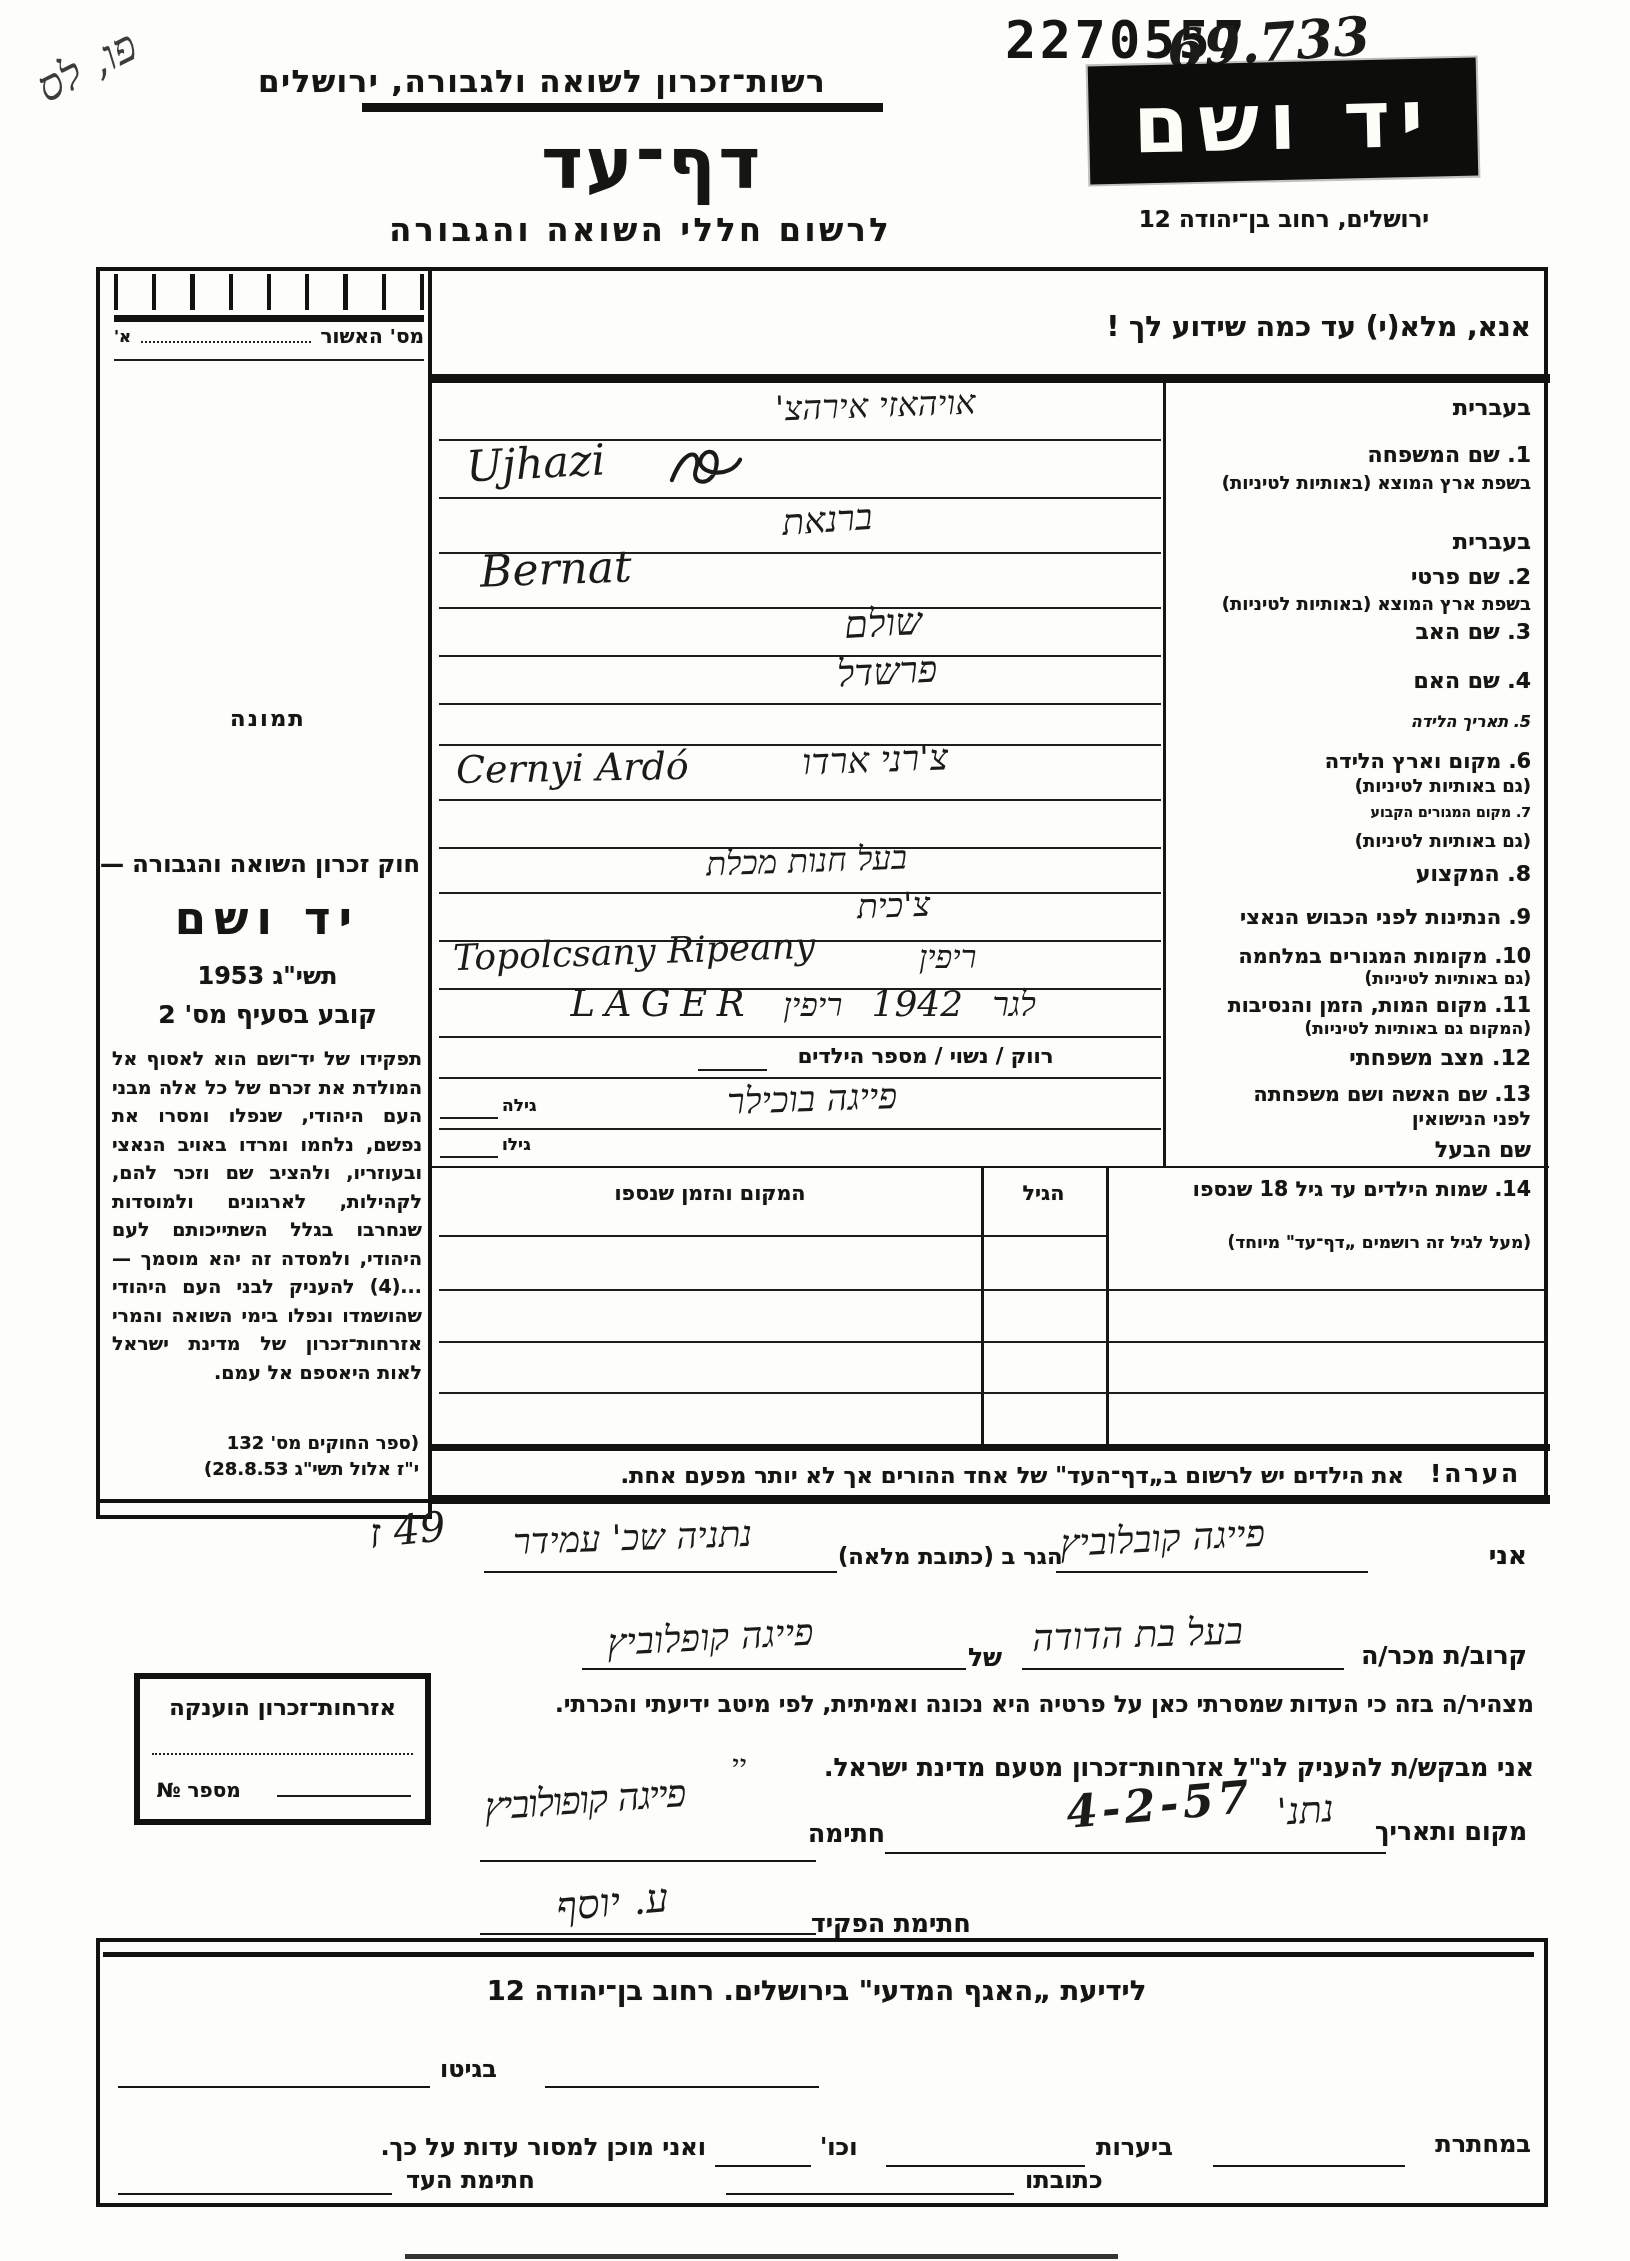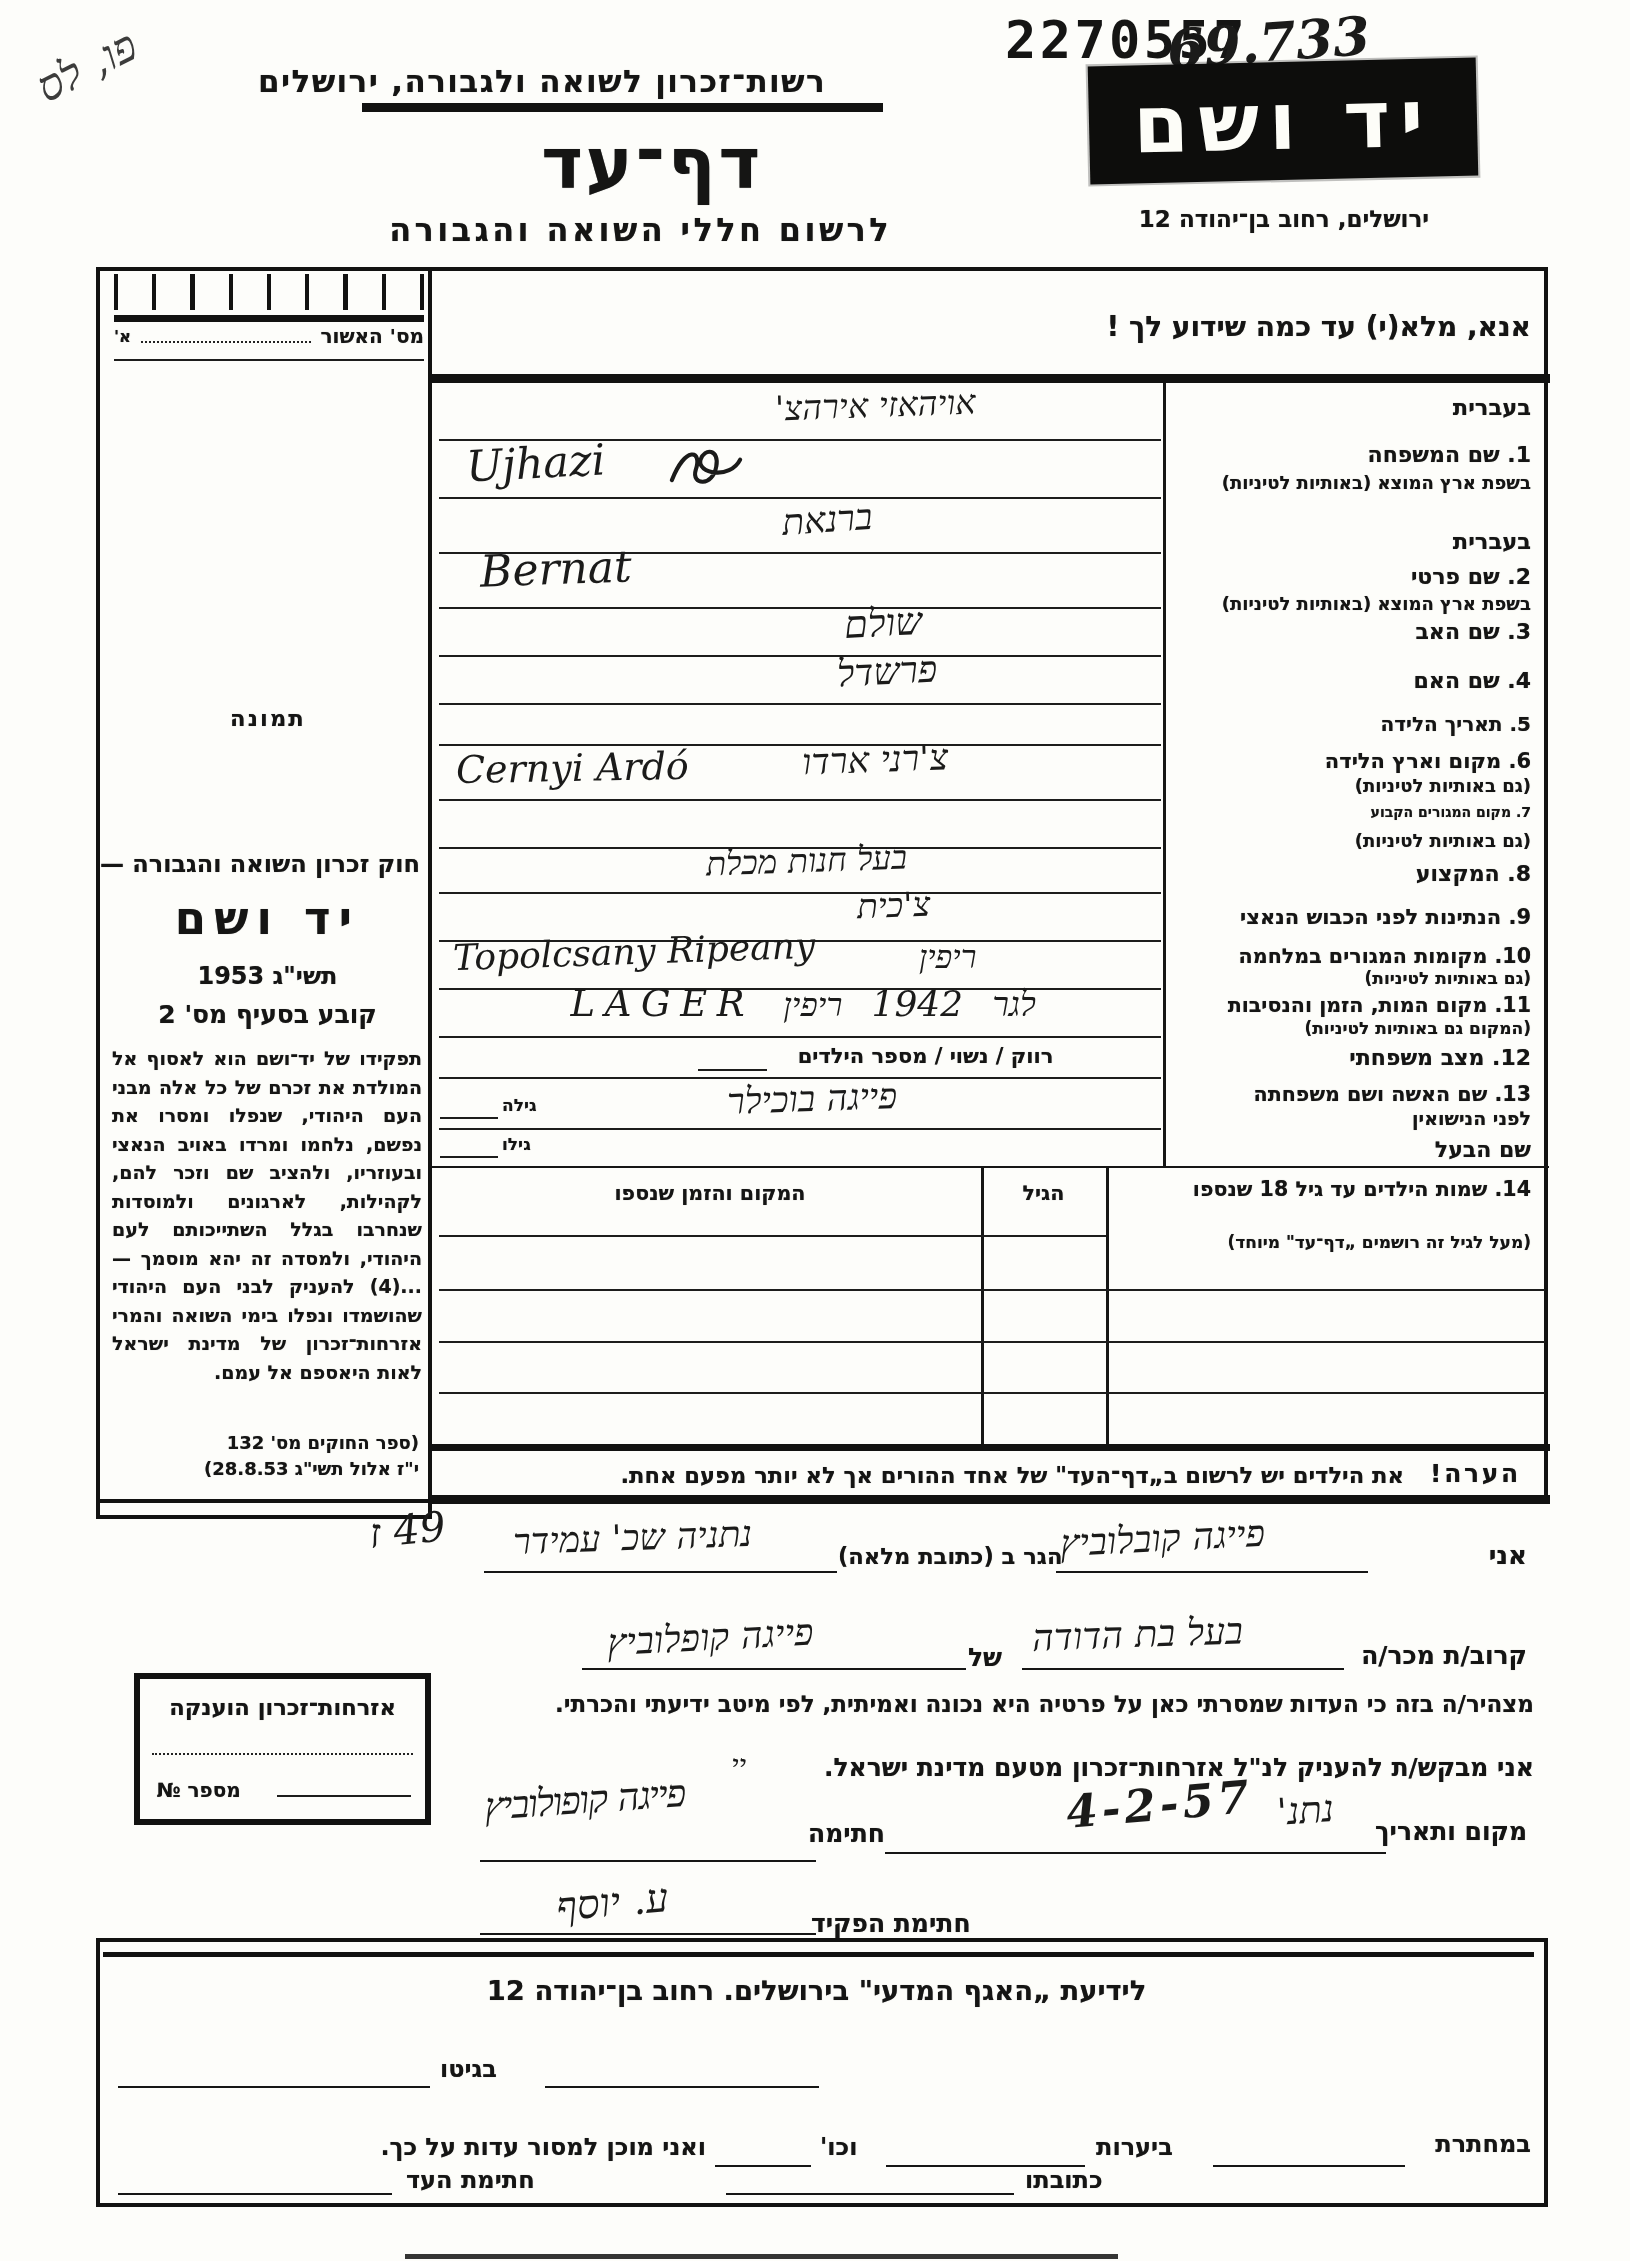--- a/index.html
+++ b/index.html
@@ -88,21 +88,21 @@
   <div class="abs vln" style="left:1163px;top:383px;height:783px;"></div>
 
   <div class="abs lbl" style="right:99px;top:394px;font-size:22.6px;">בעברית</div>
   <div class="abs lbl" style="right:99px;top:442px;font-size:22px;">1. שם המשפחה</div>
   <div class="abs lbl" style="right:99px;top:472px;font-size:18px;">בשפת ארץ המוצא (באותיות לטיניות)</div>
   <div class="abs lbl" style="right:99px;top:528px;font-size:22.6px;">בעברית</div>
   <div class="abs lbl" style="right:99px;top:564px;font-size:22px;">2. שם פרטי</div>
   <div class="abs lbl" style="right:99px;top:593px;font-size:18px;">בשפת ארץ המוצא (באותיות לטיניות)</div>
   <div class="abs lbl" style="right:99px;top:619px;font-size:22px;">3. שם האב</div>
   <div class="abs lbl" style="right:99px;top:668px;font-size:22px;">4. שם האם</div>
-  <div class="abs lbl" style="right:99px;top:712px;font-size:20px;">5. תאריך הלידה</div>
+  <div class="abs lbl" style="right:99px;top:712px;font-size:16px;font-style:italic;">5. תאריך הלידה</div>
   <div class="abs lbl" style="right:99px;top:749px;font-size:21px;">6. מקום וארץ הלידה</div>
   <div class="abs lbl" style="right:99px;top:775px;font-size:18px;">(גם באותיות לטיניות)</div>
   <div class="abs lbl" style="right:99px;top:804px;font-size:14px;">7. מקום המגורים הקבוע</div>
   <div class="abs lbl" style="right:99px;top:830px;font-size:18px;">(גם באותיות לטיניות)</div>
   <div class="abs lbl" style="right:99px;top:861px;font-size:22px;">8. המקצוע</div>
   <div class="abs lbl" style="right:99px;top:905px;font-size:21px;">9. הנתינות לפני הכבוש הנאצי</div>
   <div class="abs lbl" style="right:99px;top:944px;font-size:20.6px;">10. מקומות המגורים במלחמה</div>
   <div class="abs lbl" style="right:99px;top:968px;font-size:17px;">(גם באותיות לטיניות)</div>
   <div class="abs lbl" style="right:99px;top:993px;font-size:20.6px;">11. מקום המות, הזמן והנסיבות</div>
   <div class="abs lbl" style="right:99px;top:1018px;font-size:17px;">(המקום גם באותיות לטיניות)</div>

